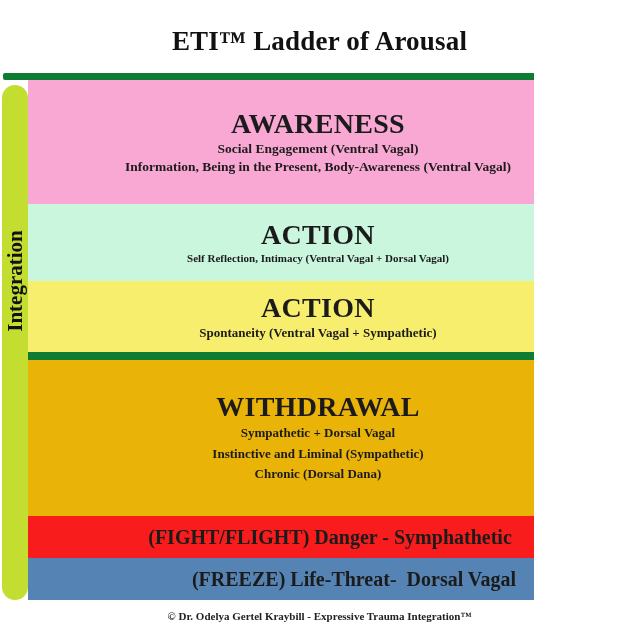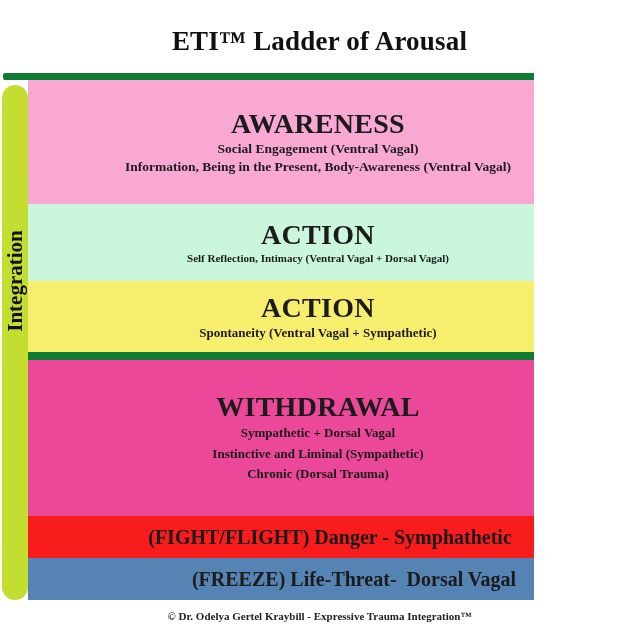--- a/index.html
+++ b/index.html
@@ -59,25 +59,25 @@
     <div class="line" style="font-size:11px">Self Reflection, Intimacy (Ventral Vagal + Dorsal Vagal)</div>
   </div>
 
   <div class="rung r2" style="background: rgb(247, 238, 110);">
     <div class="heading">ACTION</div>
     <div class="line" style="font-size:13px">Spontaneity (Ventral Vagal + Sympathetic)</div>
   </div>
 
   <div class="divider" style="background: rgb(14, 124, 51);"></div>
 
-  <div class="rung r3" style="background: #ec4899;">
+  <div class="rung r3" style="background: #eab308;">
     <div class="heading">WITHDRAWAL</div>
     <div class="line">Sympathetic + Dorsal Vagal</div>
     <div class="line">Instinctive and Liminal (Sympathetic)</div>
-    <div class="line">Chronic (Dorsal Trauma)</div>
+    <div class="line">Chronic (Dorsal Dana)</div>
   </div>
 
   <div class="rung r4" style="background: rgb(249, 28, 28);">
     <div class="big-line">(FIGHT/FLIGHT) Danger - Symphathetic</div>
   </div>
 
   <div class="rung r5" style="background: rgb(85, 132, 180); padding-left: 24px;">
     <div class="big-line">(FREEZE) Life-Threat-  Dorsal Vagal</div>
   </div>
 

